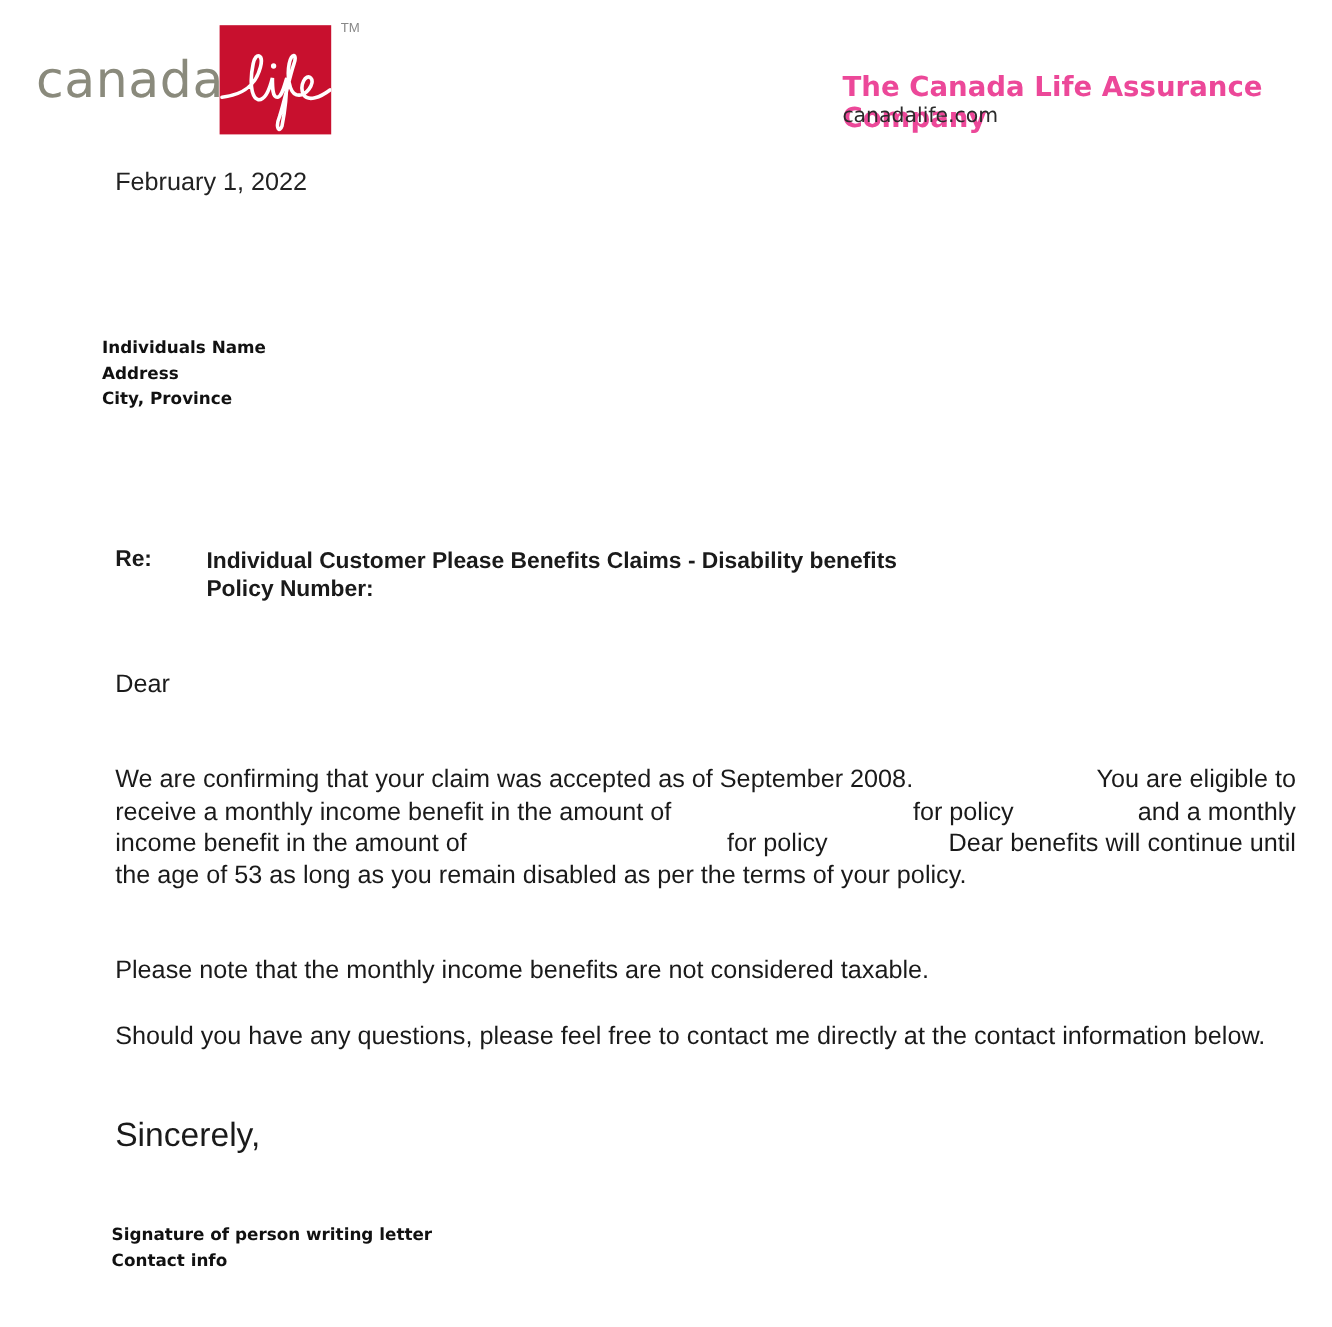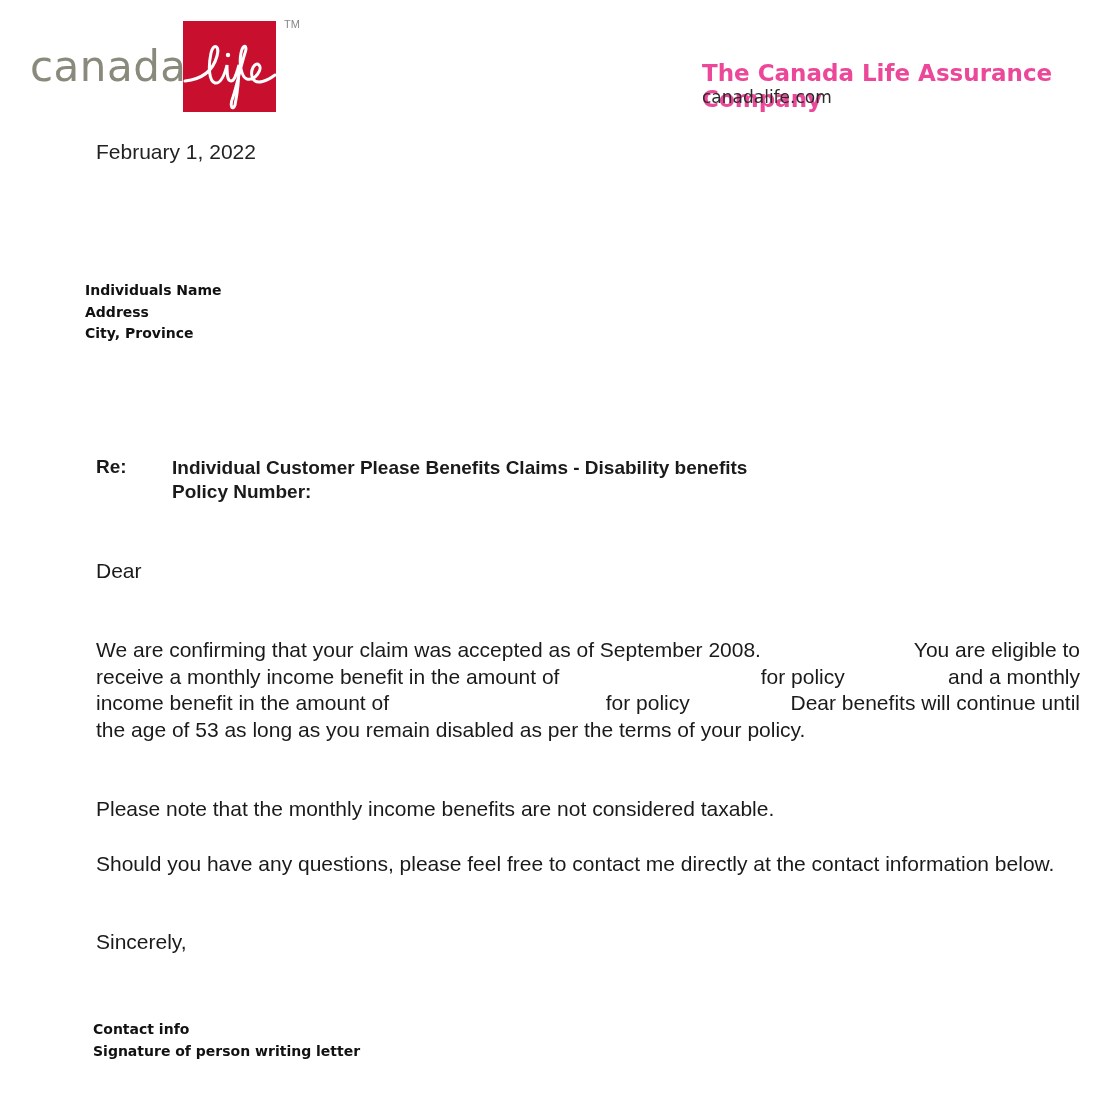--- a/index.html
+++ b/index.html
@@ -13,21 +13,21 @@
     .website { left: 702px; top: 87px; font-family: "DejaVu Sans", sans-serif; font-size: 17px; color: #2a2a2a; }
     .date { left: 96px; top: 140px; font-size: 21px; color: #222; }
     .addr { left: 85px; top: 256px; font-family: "DejaVu Sans", sans-serif; font-weight: bold; font-size: 14px; line-height: 21.5px; color: #111; margin-top: 24px; }
     .re-label { left: 96px; top: 456px; font-weight: bold; font-size: 19px; }
     .re-text { left: 172px; top: 456px; font-weight: bold; font-size: 19px; line-height: 24px; }
     .dear { left: 96px; top: 559px; font-size: 21px; }
     .para { left: 96px; width: 984px; font-size: 21px; line-height: 26.5px; text-align: justify; }
     .p1 { top: 637px; }
     .p2 { top: 796px; }
     .p3 { top: 851px; text-align: left; }
-    .sincerely { left: 96px; top: 930px; font-size: 21px; }
+    .sincerely { left: 96px; top: 930px; font-size: 28px; }
     .sig { left: 93px; top: 1018px; font-family: "DejaVu Sans", sans-serif; font-weight: bold; font-size: 14px; line-height: 22px; color: #111; }
     .line { display: flex; justify-content: space-between; white-space: nowrap; }
     .line.last { justify-content: flex-start; }
   </style>
 </head>
 <body>
 
 <div class="abs logo-text">canada</div>
 <div class="abs logo-box">
   <svg viewBox="0 0 93 91">
@@ -75,15 +75,15 @@
     <span>the age of 53 as long as you remain disabled as per the terms of your policy.</span>
   </div>
 </div>
 
 <div class="abs para p2">Please note that the monthly income benefits are not considered taxable.</div>
 <div class="abs para p3">Should you have any questions, please feel free to contact me directly at the contact information below.</div>
 
 <div class="abs sincerely">Sincerely,</div>
 
 <div class="abs sig">
+  <div>Signature of person writing letter</div>
   <div>Contact info</div>
-  <div>Signature of person writing letter</div>
 </div>
 
 </body></html>

